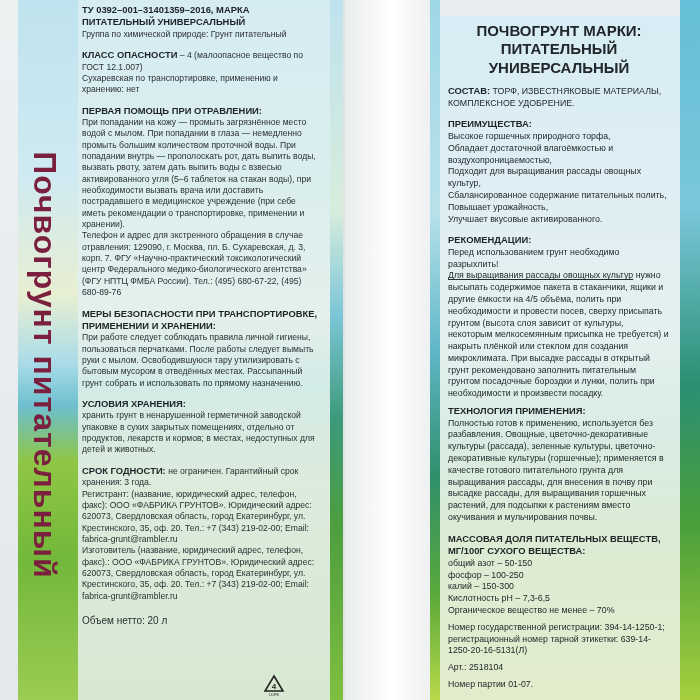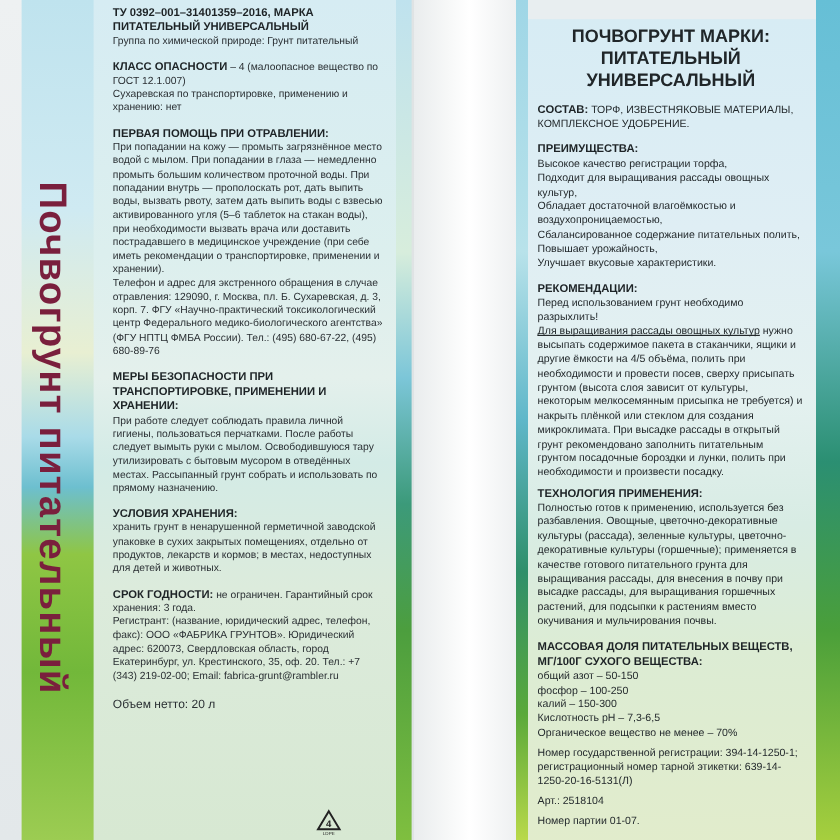--- a/index.html
+++ b/index.html
@@ -12,21 +12,21 @@
   .edge-left { position: absolute; left: 0; top: 0; width: 22px; height: 700px; background: linear-gradient(180deg,#eef1f2,#e3e8ea); }
   .side-band { position: absolute; left: 18px; top: 0; width: 64px; height: 700px;
     background: linear-gradient(180deg, #bfe3ee 0%, #cfeaf2 25%, #e8efd2 42%, #a9dbe8 52%, #6dbfcf 58%, #8fc644 66%, #72b83a 80%, #9ccc52 100%); }
   .side-text { position: absolute; left: 24px; top: 60px; width: 40px; height: 610px; }
   .side-text span { position: absolute; left: 50%; top: 50%; transform: translate(-50%,-50%) rotate(90deg);
     white-space: nowrap; font-weight: 900; font-size: 32px; color: #7a1f3d; letter-spacing: 1px; }
 
   
   .panel-left { position: absolute; left: 78px; top: 0; width: 252px; height: 700px;
     background: linear-gradient(180deg, #d6ecf3 0%, #dcefee 30%, #e4f0ec 45%, #d3ebe6 55%, #dcebdc 70%, #d7e8d2 100%);
-    padding: 4px 10px 0 16px; color: #2a2f33; font-size: 8.6px; line-height: 1.32; }
+    padding: 4px 10px 0 4px; color: #2a2f33; font-size: 8.6px; line-height: 1.32; }
 
   
   .seam { position: absolute; left: 330px; top: 0; width: 108px; height: 700px; }
   .seam-art { position: absolute; left: 0; top: 0; width: 14px; height: 700px;
     background: linear-gradient(180deg,#bfe2ee 0%,#d7eddc 30%,#7cc6d8 45%,#3c9a7a 60%,#4c9e3e 75%,#7fbf3f 100%); }
   .seam-white { position: absolute; left: 14px; top: 0; width: 86px; height: 700px;
     background: linear-gradient(90deg,#e9eced 0%,#f7f8f8 35%,#ffffff 55%,#eef0f1 100%); }
   .seam-line { position: absolute; left: 343px; top: 0; width: 2px; height: 700px; background: #dfe3e4; }
   .seam-art-r { position: absolute; left: 100px; top: 0; width: 10px; height: 700px;
     background: linear-gradient(180deg,#9fd6e6 0%,#b8e2ea 30%,#5fb7c9 50%,#2f8f6a 68%,#5aa93a 85%,#b9d94a 100%); }
@@ -72,20 +72,21 @@
     <div class="p">Телефон и адрес для экстренного обращения в случае отравления: 129090, г. Москва, пл. Б. Сухаревская, д. 3, корп. 7. ФГУ «Научно-практический токсикологический центр Федерального медико-биологического агентства» (ФГУ НПТЦ ФМБА России). Тел.: (495) 680-67-22, (495) 680-89-76</div>
     <div class="gap"></div>
     <div class="h">МЕРЫ БЕЗОПАСНОСТИ ПРИ ТРАНСПОРТИРОВКЕ, ПРИМЕНЕНИИ И ХРАНЕНИИ:</div>
     <div class="p">При работе следует соблюдать правила личной гигиены, пользоваться перчатками. После работы следует вымыть руки с мылом. Освободившуюся тару утилизировать с бытовым мусором в отведённых местах. Рассыпанный грунт собрать и использовать по прямому назначению.</div>
     <div class="gap"></div>
     <div class="h">УСЛОВИЯ ХРАНЕНИЯ:</div>
     <div class="p">хранить грунт в ненарушенной герметичной заводской упаковке в сухих закрытых помещениях, отдельно от продуктов, лекарств и кормов; в местах, недоступных для детей и животных.</div>
     <div class="gap"></div>
     <div class="p"><span class="h">СРОК ГОДНОСТИ:</span><span> не ограничен. Гарантийный срок хранения: 3 года.</span></div>
     <div class="p">Регистрант: (название, юридический адрес, телефон, факс): ООО «ФАБРИКА ГРУНТОВ». Юридический адрес: 620073, Свердловская область, город Екатеринбург, ул. Крестинского, 35, оф. 20. Тел.: +7 (343) 219-02-00; Email: fabrica-grunt@rambler.ru</div>
+    <div class="p">Изготовитель (название, юридический адрес, телефон, факс).: ООО «ФАБРИКА ГРУНТОВ». Юридический адрес: 620073, Свердловская область, город Екатеринбург, ул. Крестинского, 35, оф. 20. Тел.: +7 (343) 219-02-00; Email: fabrica-grunt@rambler.ru</div>
     <div class="volume-left">Объем нетто: 20 л</div>
   </div>
 
   <div class="recycle">
     <svg viewBox="0 0 22 22">
       <polygon points="11,2 20,17 2,17" fill="none" stroke="#222" stroke-width="1.6"></polygon>
       <text x="11" y="15" font-size="8" text-anchor="middle" font-family="Liberation Sans, sans-serif" font-weight="bold" fill="#222">4</text>
       <text x="11" y="21.5" font-size="3.8" text-anchor="middle" font-family="Liberation Sans, sans-serif" fill="#222">LDPE</text>
     </svg>
   </div>
@@ -96,26 +97,26 @@
     <div class="seam-art-r"></div>
   </div>
   <div class="seam-line"></div>
 
   <div class="panel-right">
     <div class="title">ПОЧВОГРУНТ МАРКИ: ПИТАТЕЛЬНЫЙ УНИВЕРСАЛЬНЫЙ</div>
     <div class="p"><span class="h">СОСТАВ:</span><span> ТОРФ, ИЗВЕСТНЯКОВЫЕ МАТЕРИАЛЫ, КОМПЛЕКСНОЕ УДОБРЕНИЕ.</span></div>
     <div class="gap"></div>
     <div class="h">ПРЕИМУЩЕСТВА:</div>
     <div>
-      <div class="p">Высокое качество регистрации торфа,</div>
+      <div class="p">Высокое горшечных природного торфа,</div>
+      <div class="p">Обладает достаточной влагоёмкостью и воздухопроницаемостью,</div>
       <div class="p">Подходит для выращивания рассады овощных культур,</div>
-      <div class="p">Обладает достаточной влагоёмкостью и воздухопроницаемостью,</div>
       <div class="p">Сбалансированное содержание питательных полить,</div>
       <div class="p">Повышает урожайность,</div>
-      <div class="p">Улучшает вкусовые характеристики.</div>
+      <div class="p">Улучшает вкусовые активированного.</div>
     </div>
     <div class="gap"></div>
     <div class="h">РЕКОМЕНДАЦИИ:</div>
     <div class="p">Перед использованием грунт необходимо разрыхлить!</div>
     <div class="p"><span class="u">Для выращивания рассады овощных культур</span><span> нужно высыпать содержимое пакета в стаканчики, ящики и другие ёмкости на 4/5 объёма, полить при необходимости и провести посев, сверху присыпать грунтом (высота слоя зависит от культуры, некоторым мелкосемянным присыпка не требуется) и накрыть плёнкой или стеклом для создания микроклимата. При высадке рассады в открытый грунт рекомендовано заполнить питательным грунтом посадочные бороздки и лунки, полить при необходимости и произвести посадку.</span></div>
     <div class="gap-s"></div>
     <div class="h">ТЕХНОЛОГИЯ ПРИМЕНЕНИЯ:</div>
     <div class="p">Полностью готов к применению, используется без разбавления. Овощные, цветочно-декоративные культуры (рассада), зеленные культуры, цветочно-декоративные культуры (горшечные); применяется в качестве готового питательного грунта для выращивания рассады, для внесения в почву при высадке рассады, для выращивания горшечных растений, для подсыпки к растениям вместо окучивания и мульчирования почвы.</div>
     <div class="gap"></div>
     <div class="h">МАССОВАЯ ДОЛЯ ПИТАТЕЛЬНЫХ ВЕЩЕСТВ, МГ/100Г СУХОГО ВЕЩЕСТВА:</div>

